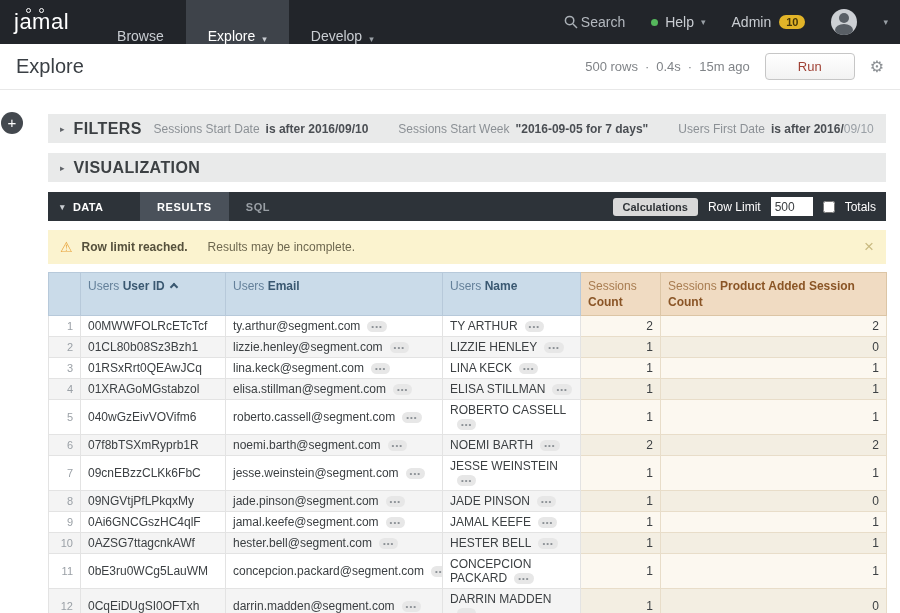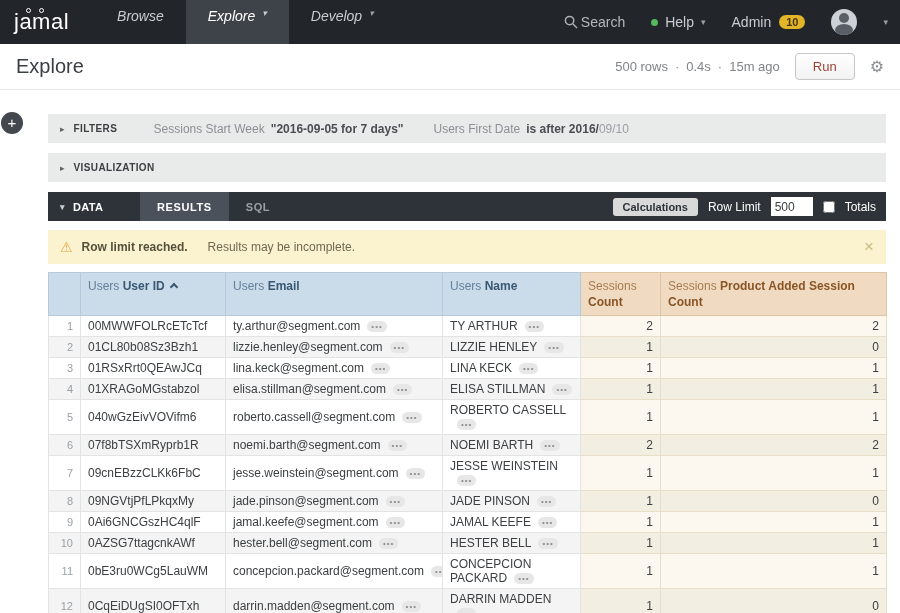--- a/index.html
+++ b/index.html
@@ -6,53 +6,53 @@
   html,body { margin:0; padding:0; width:900px; height:613px; overflow:hidden;
     font-family:"Liberation Sans", sans-serif; background:#fff; }
 
   
   .nav { height:44px; background:#22252a; display:flex; align-items:stretch; color:#c9cdd2; }
   .logo { position:relative; display:flex; align-items:center; padding:0 26px 0 14px; cursor:pointer; }
   .logo-text { font-size:22px; color:#fff; letter-spacing:.5px; }
   .ring { position:absolute; width:5px; height:5px; border:1px solid #fff; border-radius:50%; top:8px; }
   .ring.r1 { left:26px; } .ring.r2 { left:39px; }
   .nav-items { display:flex; align-items:stretch; }
-  .nav-item { padding:8px 22px; display:flex; align-items:flex-start; gap:7px; font-size:14px; cursor:pointer;font-style:italic; }
+  .nav-item { padding:0 22px; display:flex; align-items:flex-end; gap:7px; font-size:14px; cursor:pointer; }
   .nav-item.active { background:#3e434a; color:#fff; }
   .chev { font-size:9px; color:#9aa0a6; }
   .nav-item.active .chev { color:#c9cdd2; }
   .nav-right { margin-left:auto; display:flex; align-items:center; gap:26px; padding-right:12px; }
   .nav-search { display:flex; align-items:center; gap:3px; font-size:14px; color:#b4b9bf; cursor:pointer; }
   .nav-help { display:flex; align-items:center; gap:7px; font-size:14px; cursor:pointer; }
   .help-dot { width:7px; height:7px; border-radius:50%; background:#55b85c; }
   .nav-admin { display:flex; align-items:center; gap:8px; font-size:14px; cursor:pointer; }
   .badge { background:#e2b428; color:#453607; font-size:11px; font-weight:700; padding:1px 7px; border-radius:9px; }
   .nav-avatar { width:26px; height:26px; border-radius:50%; background:#cdd0d4; position:relative; overflow:hidden; cursor:pointer; }
   .av-head { position:absolute; width:10px; height:10px; border-radius:50%; background:#595f66; left:8px; top:4px; }
   .av-body { position:absolute; width:18px; height:12px; border-radius:50%; background:#595f66; left:4px; top:15px; }
 
   
   .page-header { height:46px; display:flex; align-items:center; padding:0 16px; border-bottom:1px solid #e8e8e8; }
   .page-title { font-size:20px; font-weight:400; color:#3a3f44; margin:0; }
   .header-right { margin-left:auto; display:flex; align-items:center; gap:15px; }
   .stats { display:flex; gap:7px; font-size:13px; color:#808488; }
   .run-btn { font-size:13px; color:#a04236; background:linear-gradient(#ffffff,#f2f2f2);
-    border:1px solid #c6c6c6; border-radius:4px; padding:5px 17px; cursor:pointer; font-family:inherit; }
+    border:1px solid #c6c6c6; border-radius:4px; padding:5px 32px; cursor:pointer; font-family:inherit; }
   .gear { font-size:16px; color:#8c9094; cursor:pointer; }
 
   
   .content { position:relative; height:523px; overflow:hidden; }
   .add-btn { position:absolute; left:1px; top:22px; width:22px; height:22px; border-radius:50%;
     background:#43484e; color:#fff; font-size:15px; line-height:21px; text-align:center; cursor:pointer; }
   .main { margin:0 14px 0 48px; }
 
   .bar { height:29px; background:#e9eaea; display:flex; align-items:center; padding:0 12px; margin-top:10px; }
   .bar.first { margin-top:24px; }
   .bar-caret { font-size:9px; color:#5f6368; margin-right:9px; }
-  .bar-label { font-size:10px; font-weight:700; color:#3c4043; letter-spacing:.4px; }
+  .bar-label { font-size:16px; font-weight:700; color:#3c4043; letter-spacing:.4px; }
   .bar-label.fixed { width:80px; }
   .filter-items { display:flex; gap:30px; overflow:hidden; white-space:nowrap; flex:1; font-size:12px; align-items:center; }
   .filter-item { cursor:pointer; }
   .f-field { color:#8b9095; margin-right:6px; }
   .f-cond { color:#4a4e53; font-weight:700; }
   .f-muted { color:#9aa0a6; font-weight:400; }
 
   .data-bar { height:29px; background:#2d3339; display:flex; align-items:stretch; margin-top:10px; color:#fff; }
   .data-label { display:flex; align-items:center; gap:8px; padding:0 12px; width:92px;
     font-size:11px; font-weight:700; letter-spacing:.4px; cursor:pointer; }
@@ -160,20 +160,21 @@
 </div>
 
 <div class="content">
   <div class="add-btn">+</div>
   <div class="main">
 
     <div class="bar first">
       <span class="bar-caret">▸</span>
       <span class="bar-label fixed">FILTERS</span>
       <div class="filter-items" id="filter-items">
+          <span class="filter-item"><span class="f-field">Sessions Start Date</span><span class="f-cond">is after 2016/09/10</span></span>
           <span class="filter-item"><span class="f-field">Sessions Start Week</span><span class="f-cond">"2016-09-05 for 7 days"</span></span>
           <span class="filter-item"><span class="f-field">Users First Date</span><span class="f-cond">is after 2016/</span><span class="f-muted">09/10</span></span>
         </div>
     </div>
 
     <div class="bar">
       <span class="bar-caret">▸</span>
       <span class="bar-label">VISUALIZATION</span>
     </div>
 

